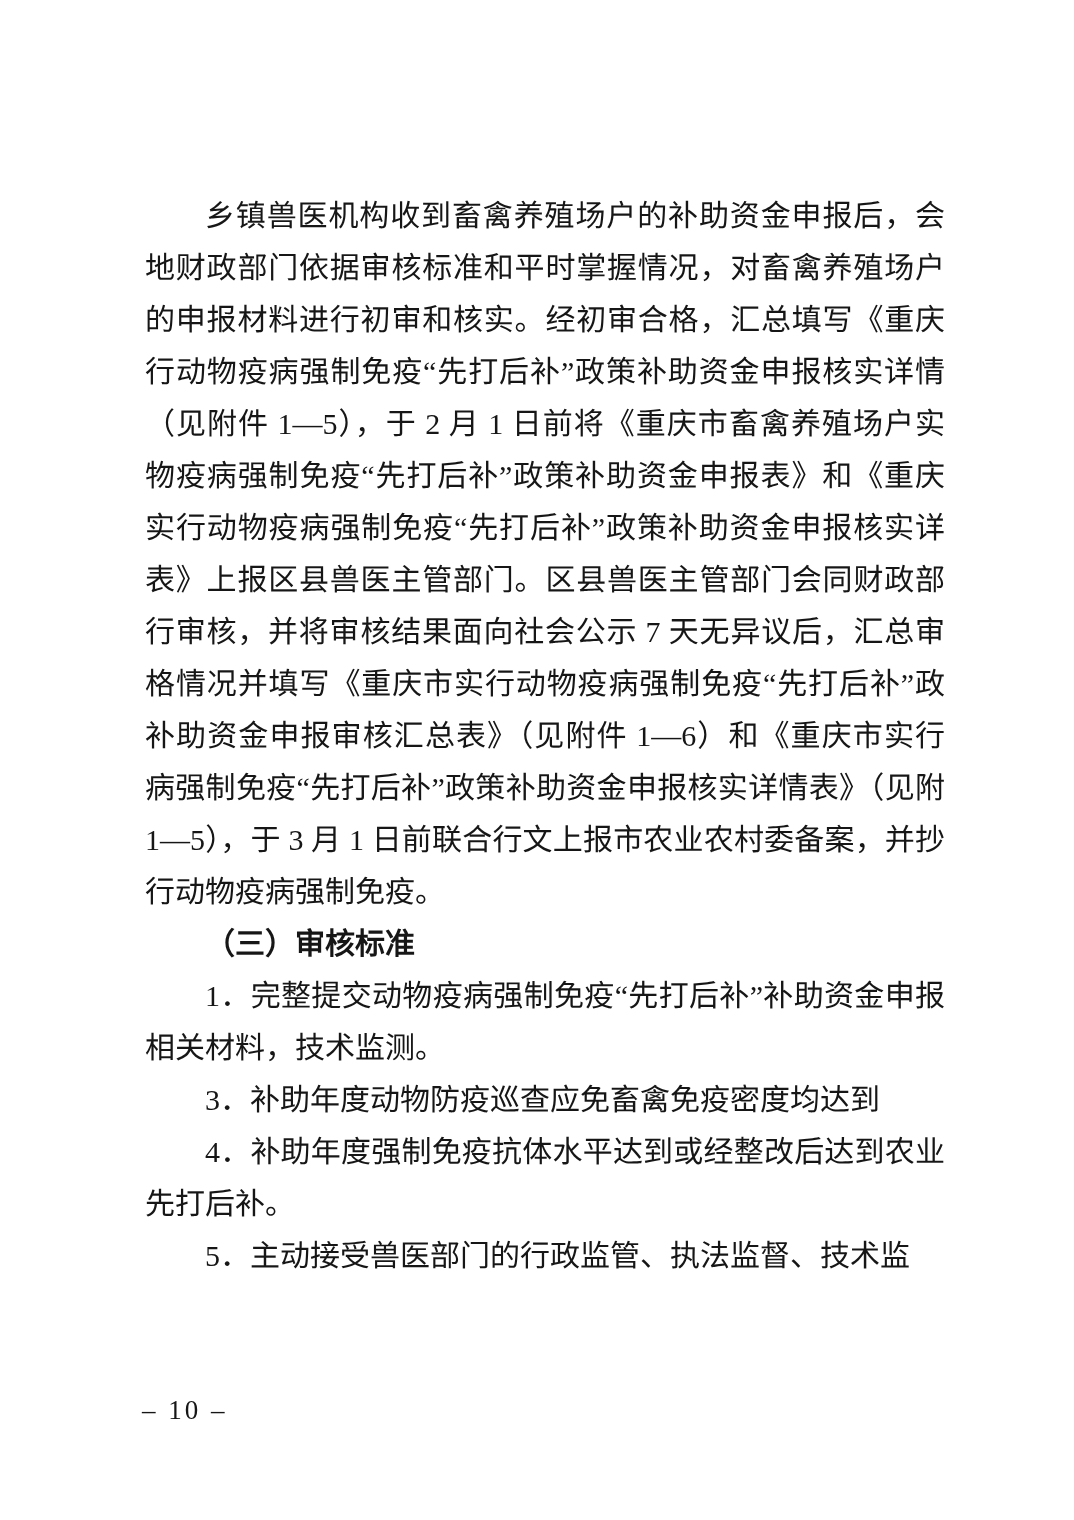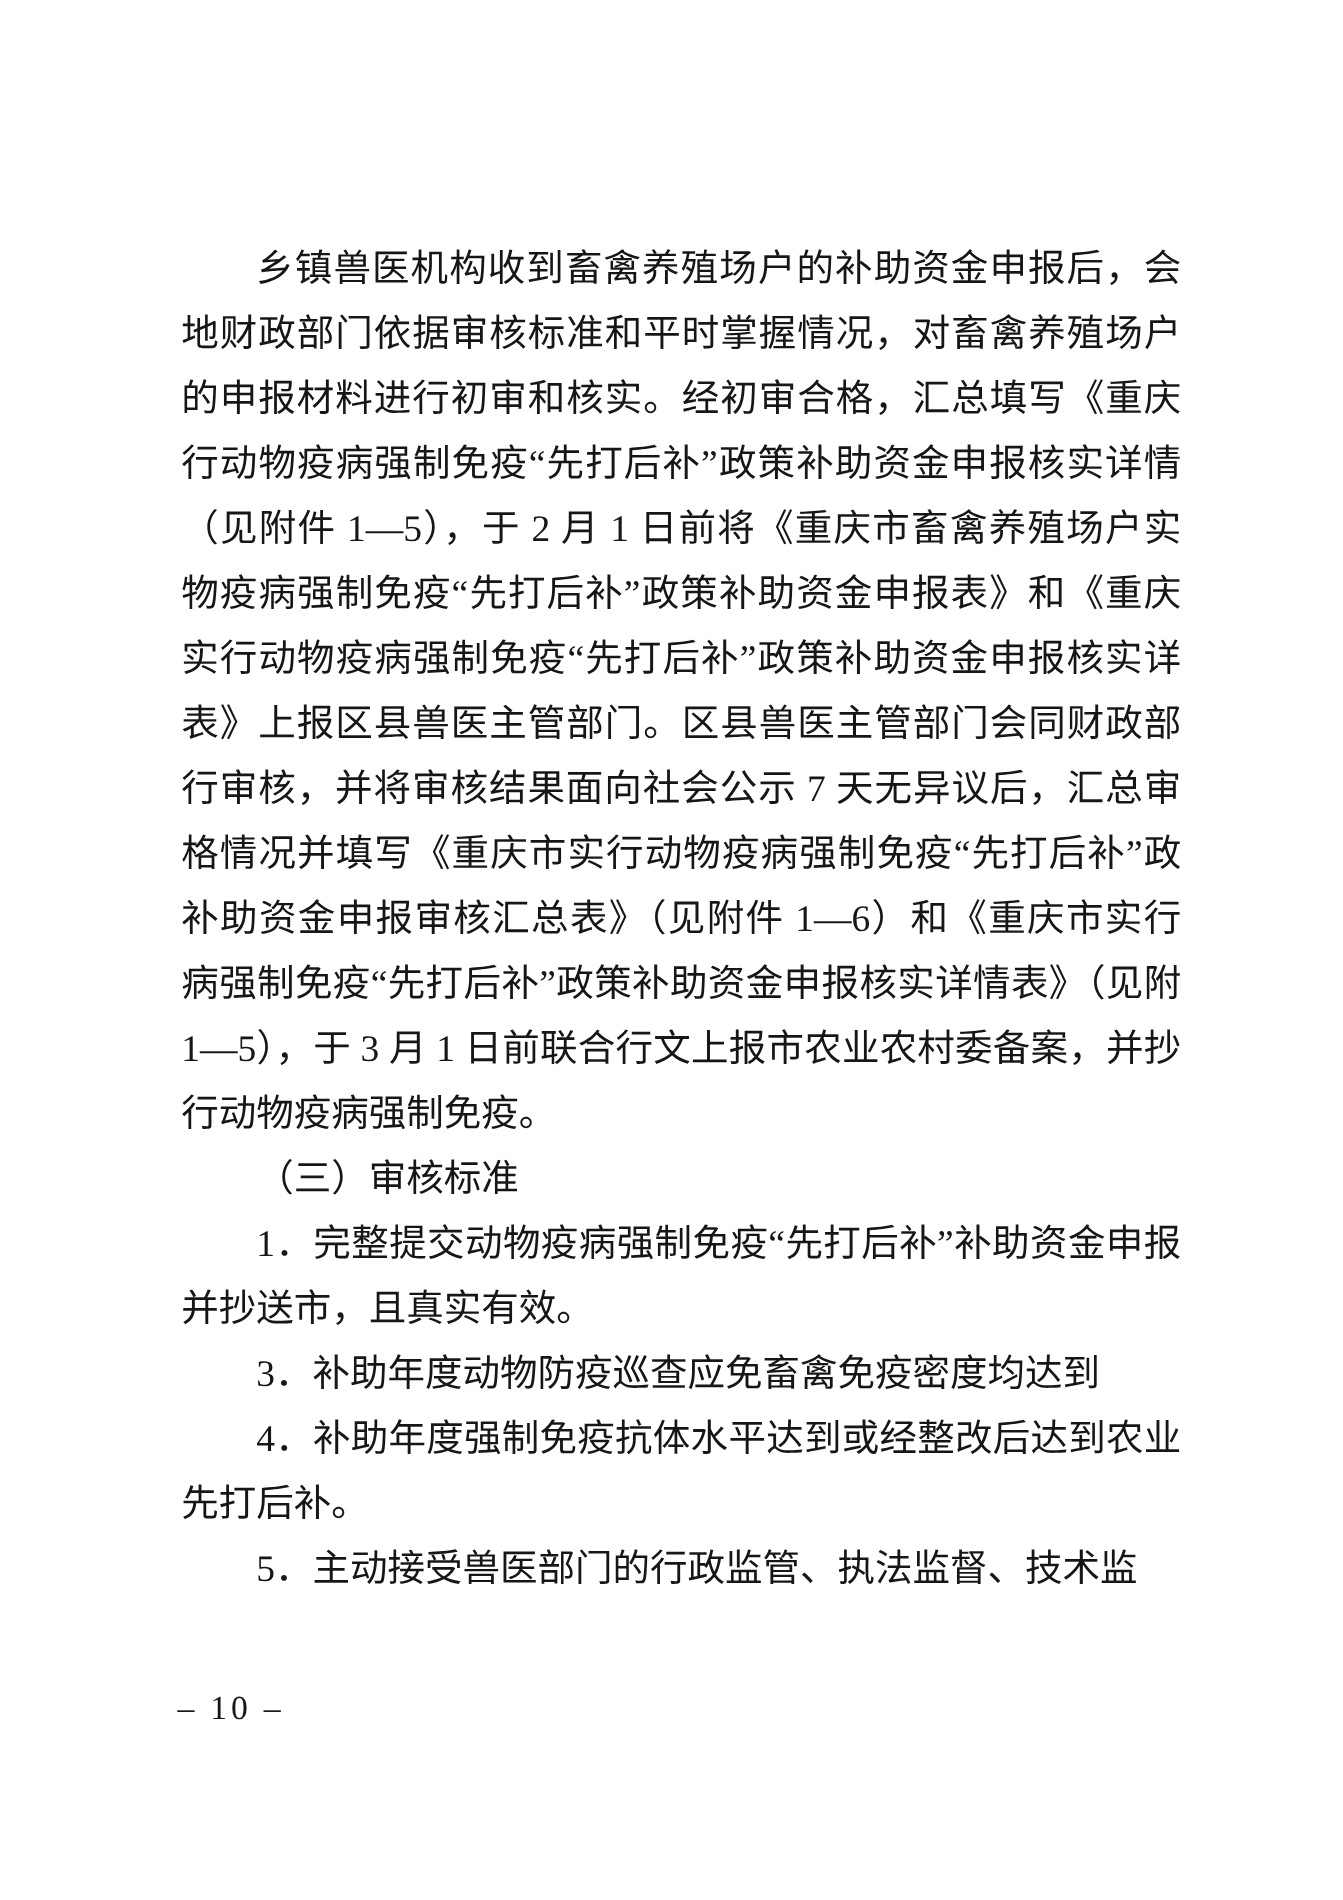--- a/index.html
+++ b/index.html
@@ -31,26 +31,26 @@
   
   .jl {
     text-align: justify;
     text-align-last: justify;
   }
   
   .ind {
     text-indent: 2em;
   }
   .heading {
-    font-weight: normal;
+    font-weight: bold;
   }
   .footer {
     position: absolute;
     left: 142px;
-    top: 1348px;
+    top: 1392px;
     height: 36px;
     line-height: 36px;
     font-size: 27px;
     letter-spacing: 3px;
     color: #161616;
   }
 </style>
 </head>
 <body>
 
@@ -65,20 +65,20 @@
     <div class="line jl">实行动物疫病强制免疫“先打后补”政策补助资金申报核实详情</div>
     <div class="line jl">表》上报区县兽医主管部门。区县兽医主管部门会同财政部门进</div>
     <div class="line jl">行审核，并将审核结果面向社会公示 7 天无异议后，汇总审核合</div>
     <div class="line jl">格情况并填写《重庆市实行动物疫病强制免疫“先打后补”政策</div>
     <div class="line jl">补助资金申报审核汇总表》（见附件 1—6）和《重庆市实行动物疫</div>
     <div class="line jl">病强制免疫“先打后补”政策补助资金申报核实详情表》（见附件</div>
     <div class="line jl">1—5），于 3 月 1 日前联合行文上报市农业农村委备案，并抄送市</div>
     <div class="line">行动物疫病强制免疫。</div>
     <div class="line heading ind">（三）审核标准</div>
     <div class="line jl ind">1．完整提交动物疫病强制免疫“先打后补”补助资金申报的</div>
-    <div class="line">并抄送市，且真实有效。</div>
+    <div class="line">相关材料，技术监测。</div>
     <div class="line ind">3．补助年度动物防疫巡查应免畜禽免疫密度均达到 100%。</div>
     <div class="line jl ind">4．补助年度强制免疫抗体水平达到或经整改后达到农业农村</div>
     <div class="line">先打后补。</div>
     <div class="line ind">5．主动接受兽医部门的行政监管、执法监督、技术监测。</div>
   </div>
   <div class="footer">– 10 –</div>
 </div>
 
 </body></html>

